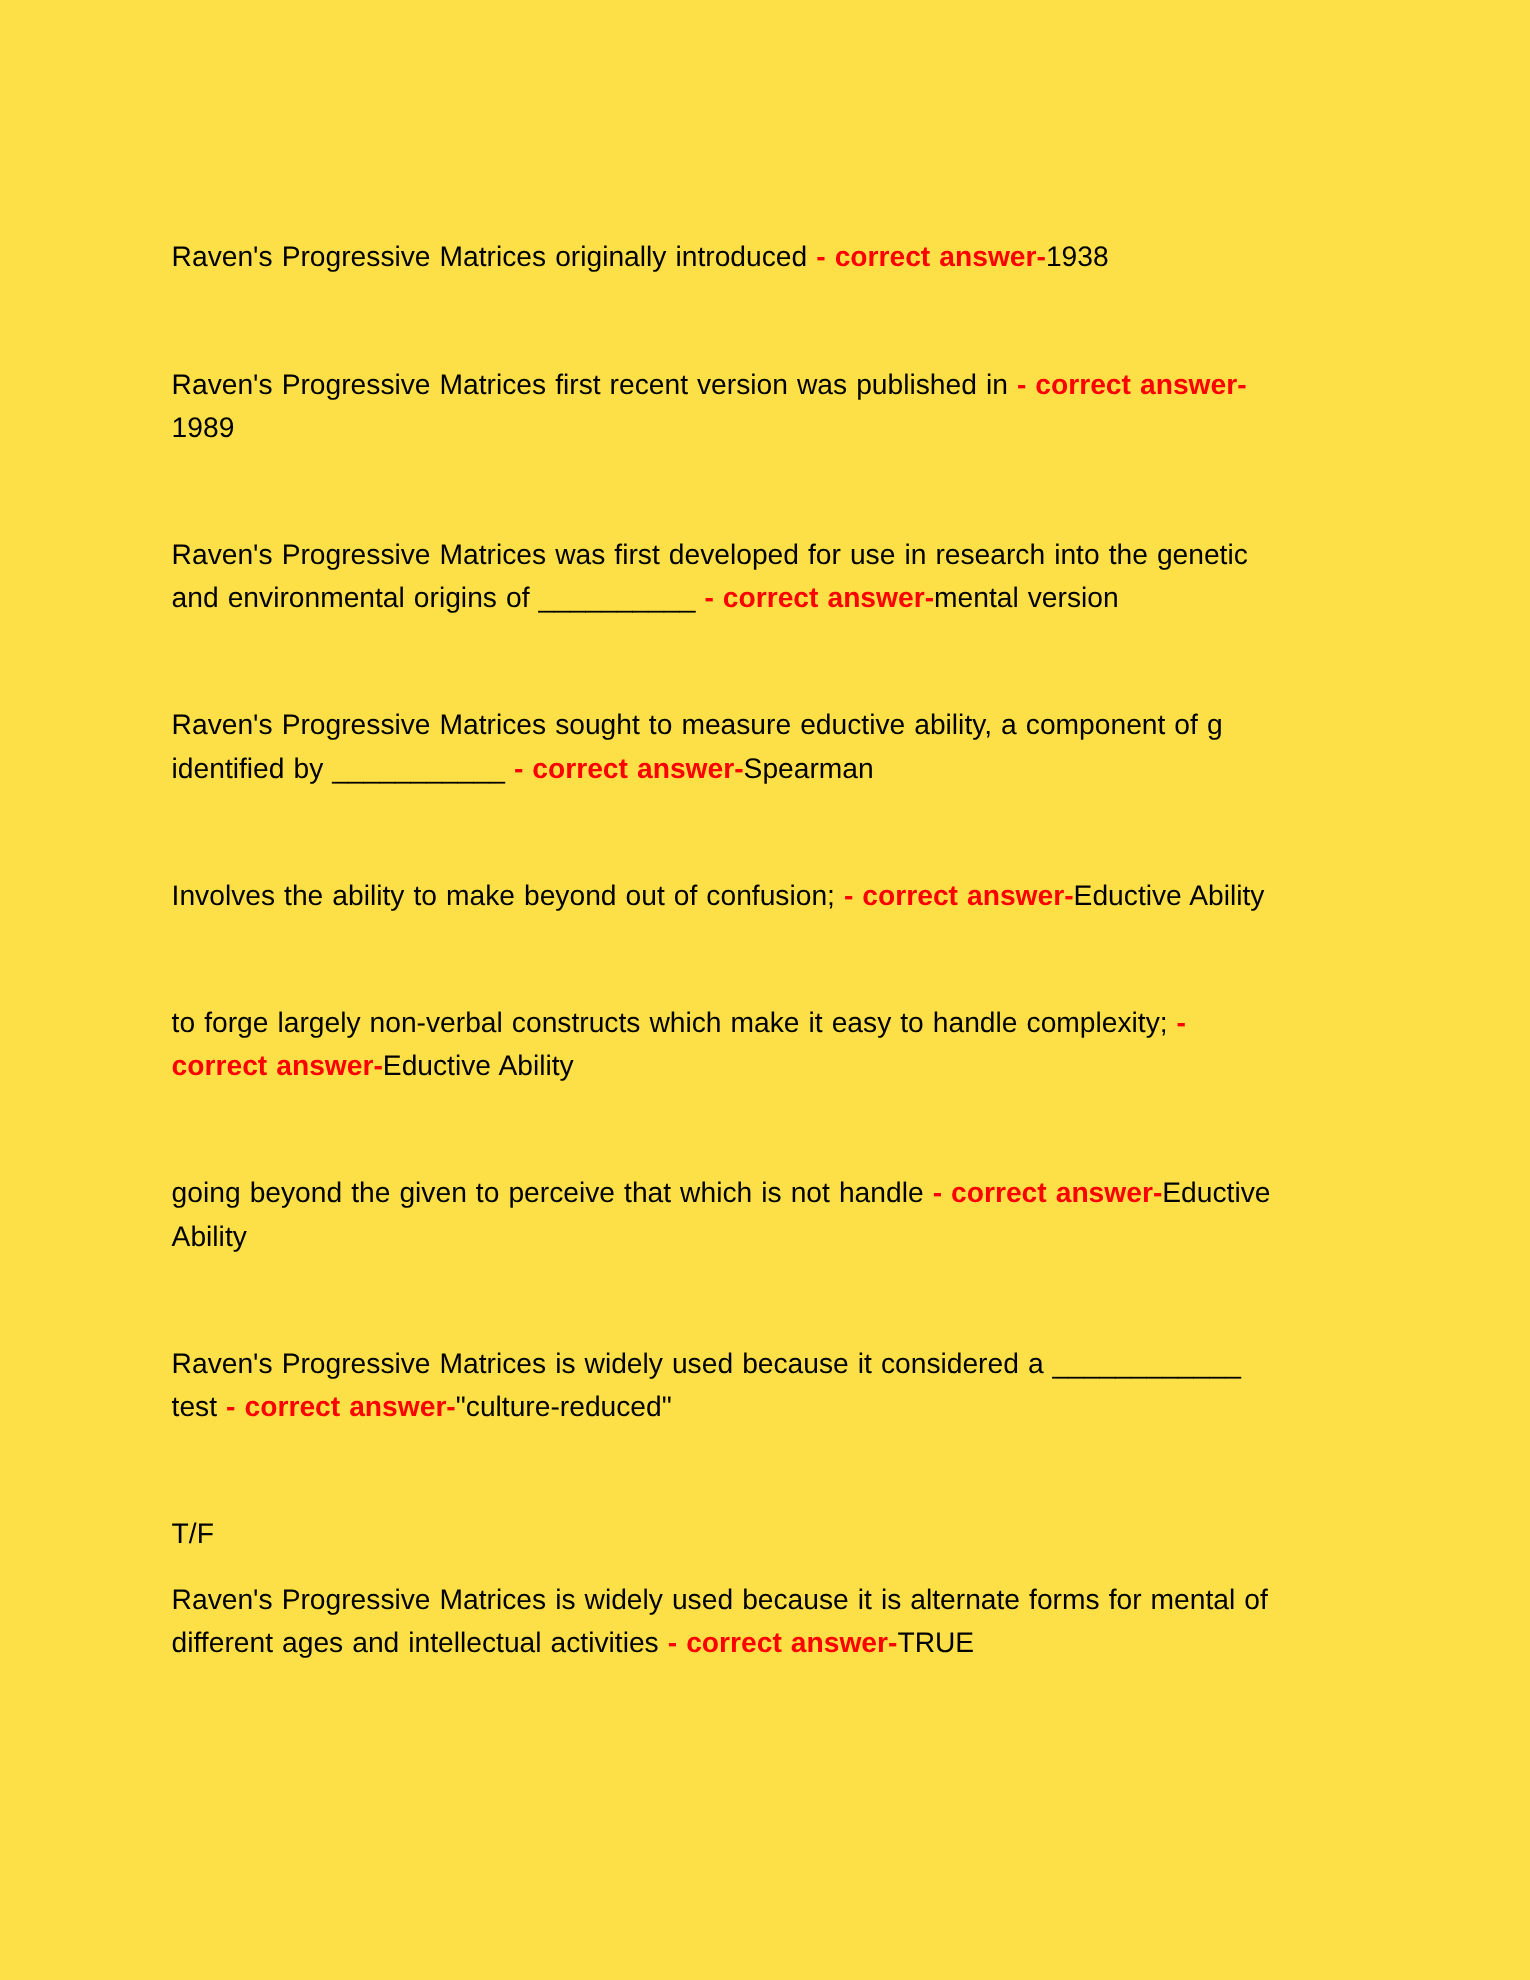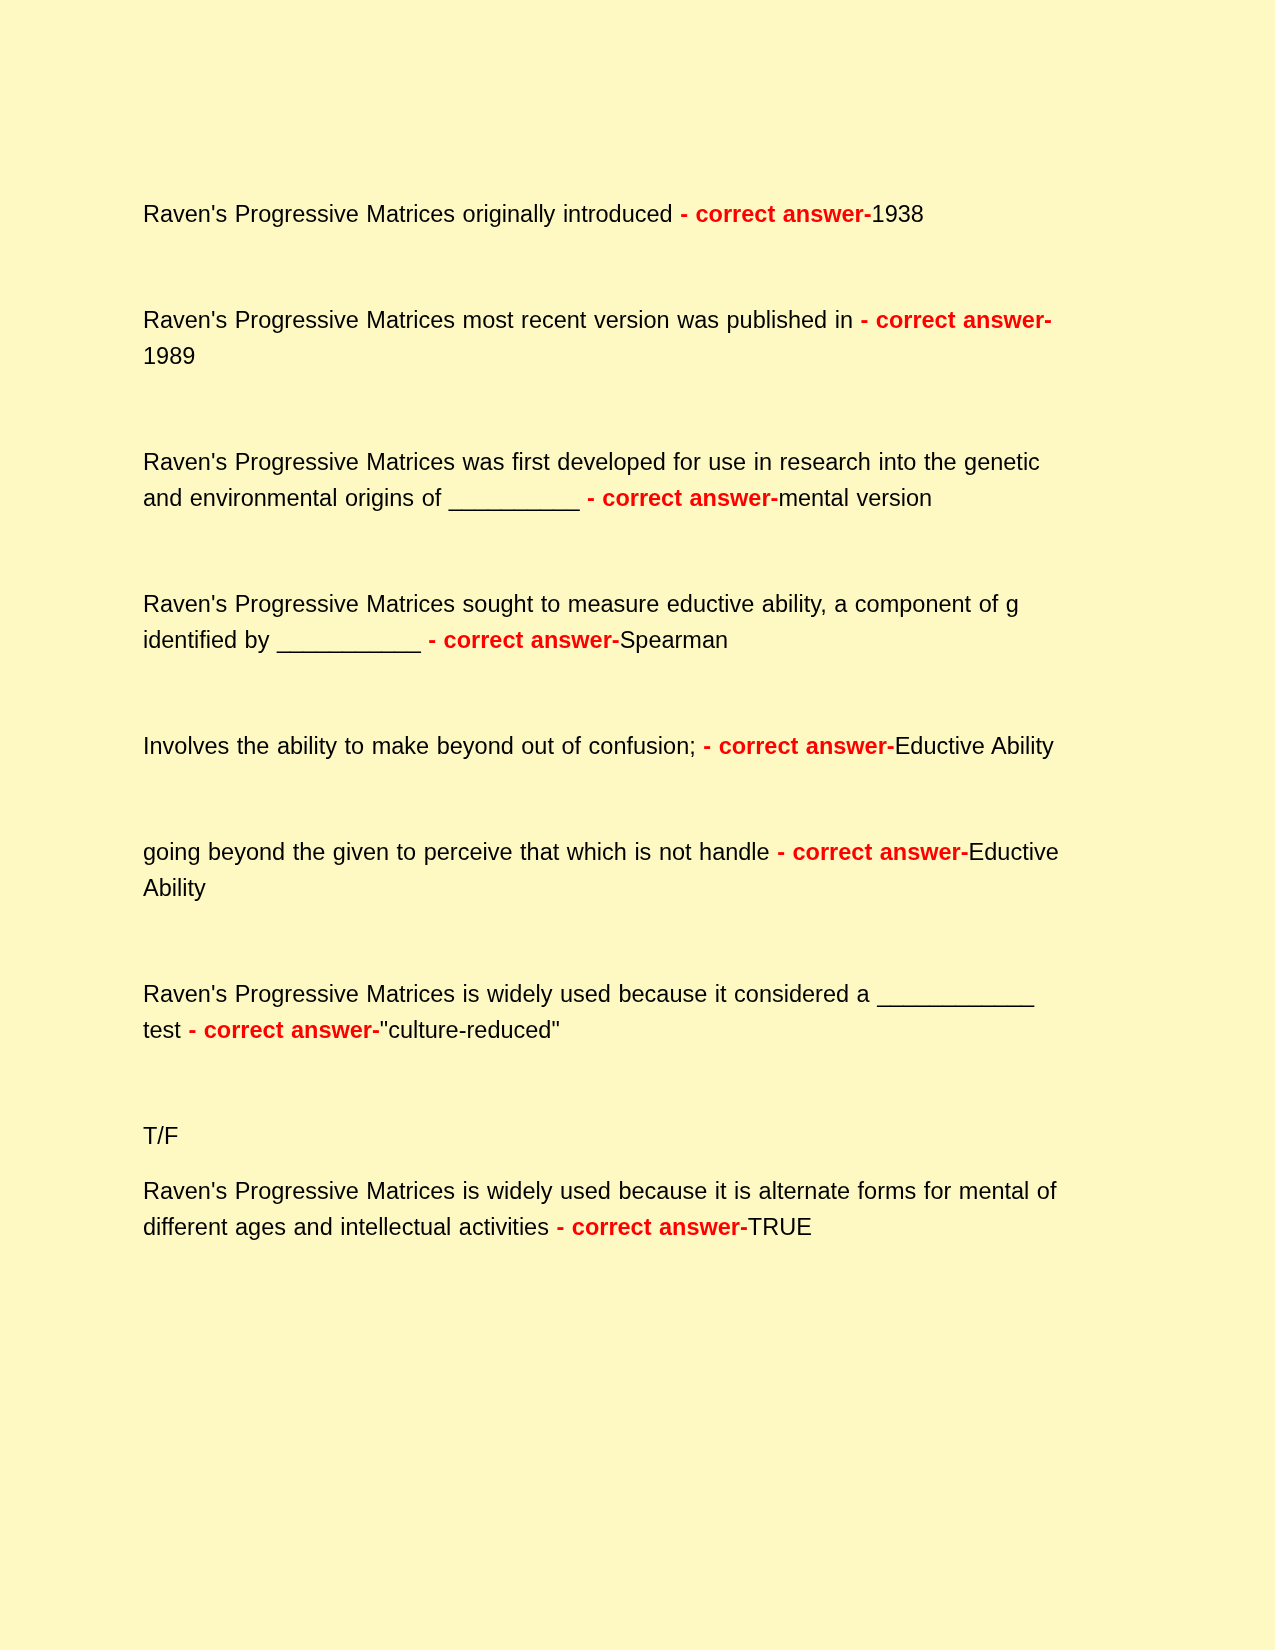--- a/index.html
+++ b/index.html
@@ -12,21 +12,21 @@
     height: 1650px;
     font-family: "Liberation Sans", sans-serif;
     color: #000000;
     overflow: hidden;
   }
   .page {
     box-sizing: border-box;
     width: 1275px;
     height: 1650px;
     padding: 196px 150px 60px 143px;
-    background: #fef9c3;
+    background: #fde047;
   }
   .qa-list {
     width: 925px;
   }
   .para {
     font-size: 23.5px;
     line-height: 36px;
     margin: 0 0 70px 0;
     word-spacing: 1px;
   }
@@ -42,22 +42,23 @@
     color: #ff0000;
     font-weight: bold;
   }
 </style>
 </head>
 <body>
 
 <main class="page">
   <section class="qa-list">
       <p class="para"><span class="seg-normal">Raven's Progressive Matrices originally introduced </span><span class="seg-answer">- correct answer-</span><span class="seg-normal">1938</span></p>
-      <p class="para"><span class="seg-normal">Raven's Progressive Matrices most recent version was published in </span><span class="seg-answer">- correct answer-</span><span class="seg-normal">1989</span></p>
+      <p class="para"><span class="seg-normal">Raven's Progressive Matrices first recent version was published in </span><span class="seg-answer">- correct answer-</span><span class="seg-normal">1989</span></p>
       <p class="para"><span class="seg-normal">Raven's Progressive Matrices was first developed for use in research into the genetic and environmental origins of __________ </span><span class="seg-answer">- correct answer-</span><span class="seg-normal">mental version</span></p>
       <p class="para"><span class="seg-normal">Raven's Progressive Matrices sought to measure eductive ability, a component of g identified by ___________ </span><span class="seg-answer">- correct answer-</span><span class="seg-normal">Spearman</span></p>
       <p class="para"><span class="seg-normal">Involves the ability to make beyond out of confusion; </span><span class="seg-answer">- correct answer-</span><span class="seg-normal">Eductive Ability</span></p>
+      <p class="para"><span class="seg-normal">to forge largely non-verbal constructs which make it easy to handle complexity; </span><span class="seg-answer">- correct answer-</span><span class="seg-normal">Eductive Ability</span></p>
       <p class="para"><span class="seg-normal">going beyond the given to perceive that which is not handle </span><span class="seg-answer">- correct answer-</span><span class="seg-normal">Eductive Ability</span></p>
       <p class="para"><span class="seg-normal">Raven's Progressive Matrices is widely used because it considered a ____________ test </span><span class="seg-answer">- correct answer-</span><span class="seg-normal">"culture-reduced"</span></p>
       <p class="para small-gap"><span class="seg-normal">T/F</span></p>
       <p class="para"><span class="seg-normal">Raven's Progressive Matrices is widely used because it is alternate forms for mental of different ages and intellectual activities </span><span class="seg-answer">- correct answer-</span><span class="seg-normal">TRUE</span></p>
     </section>
 </main>
 
 </body></html>

